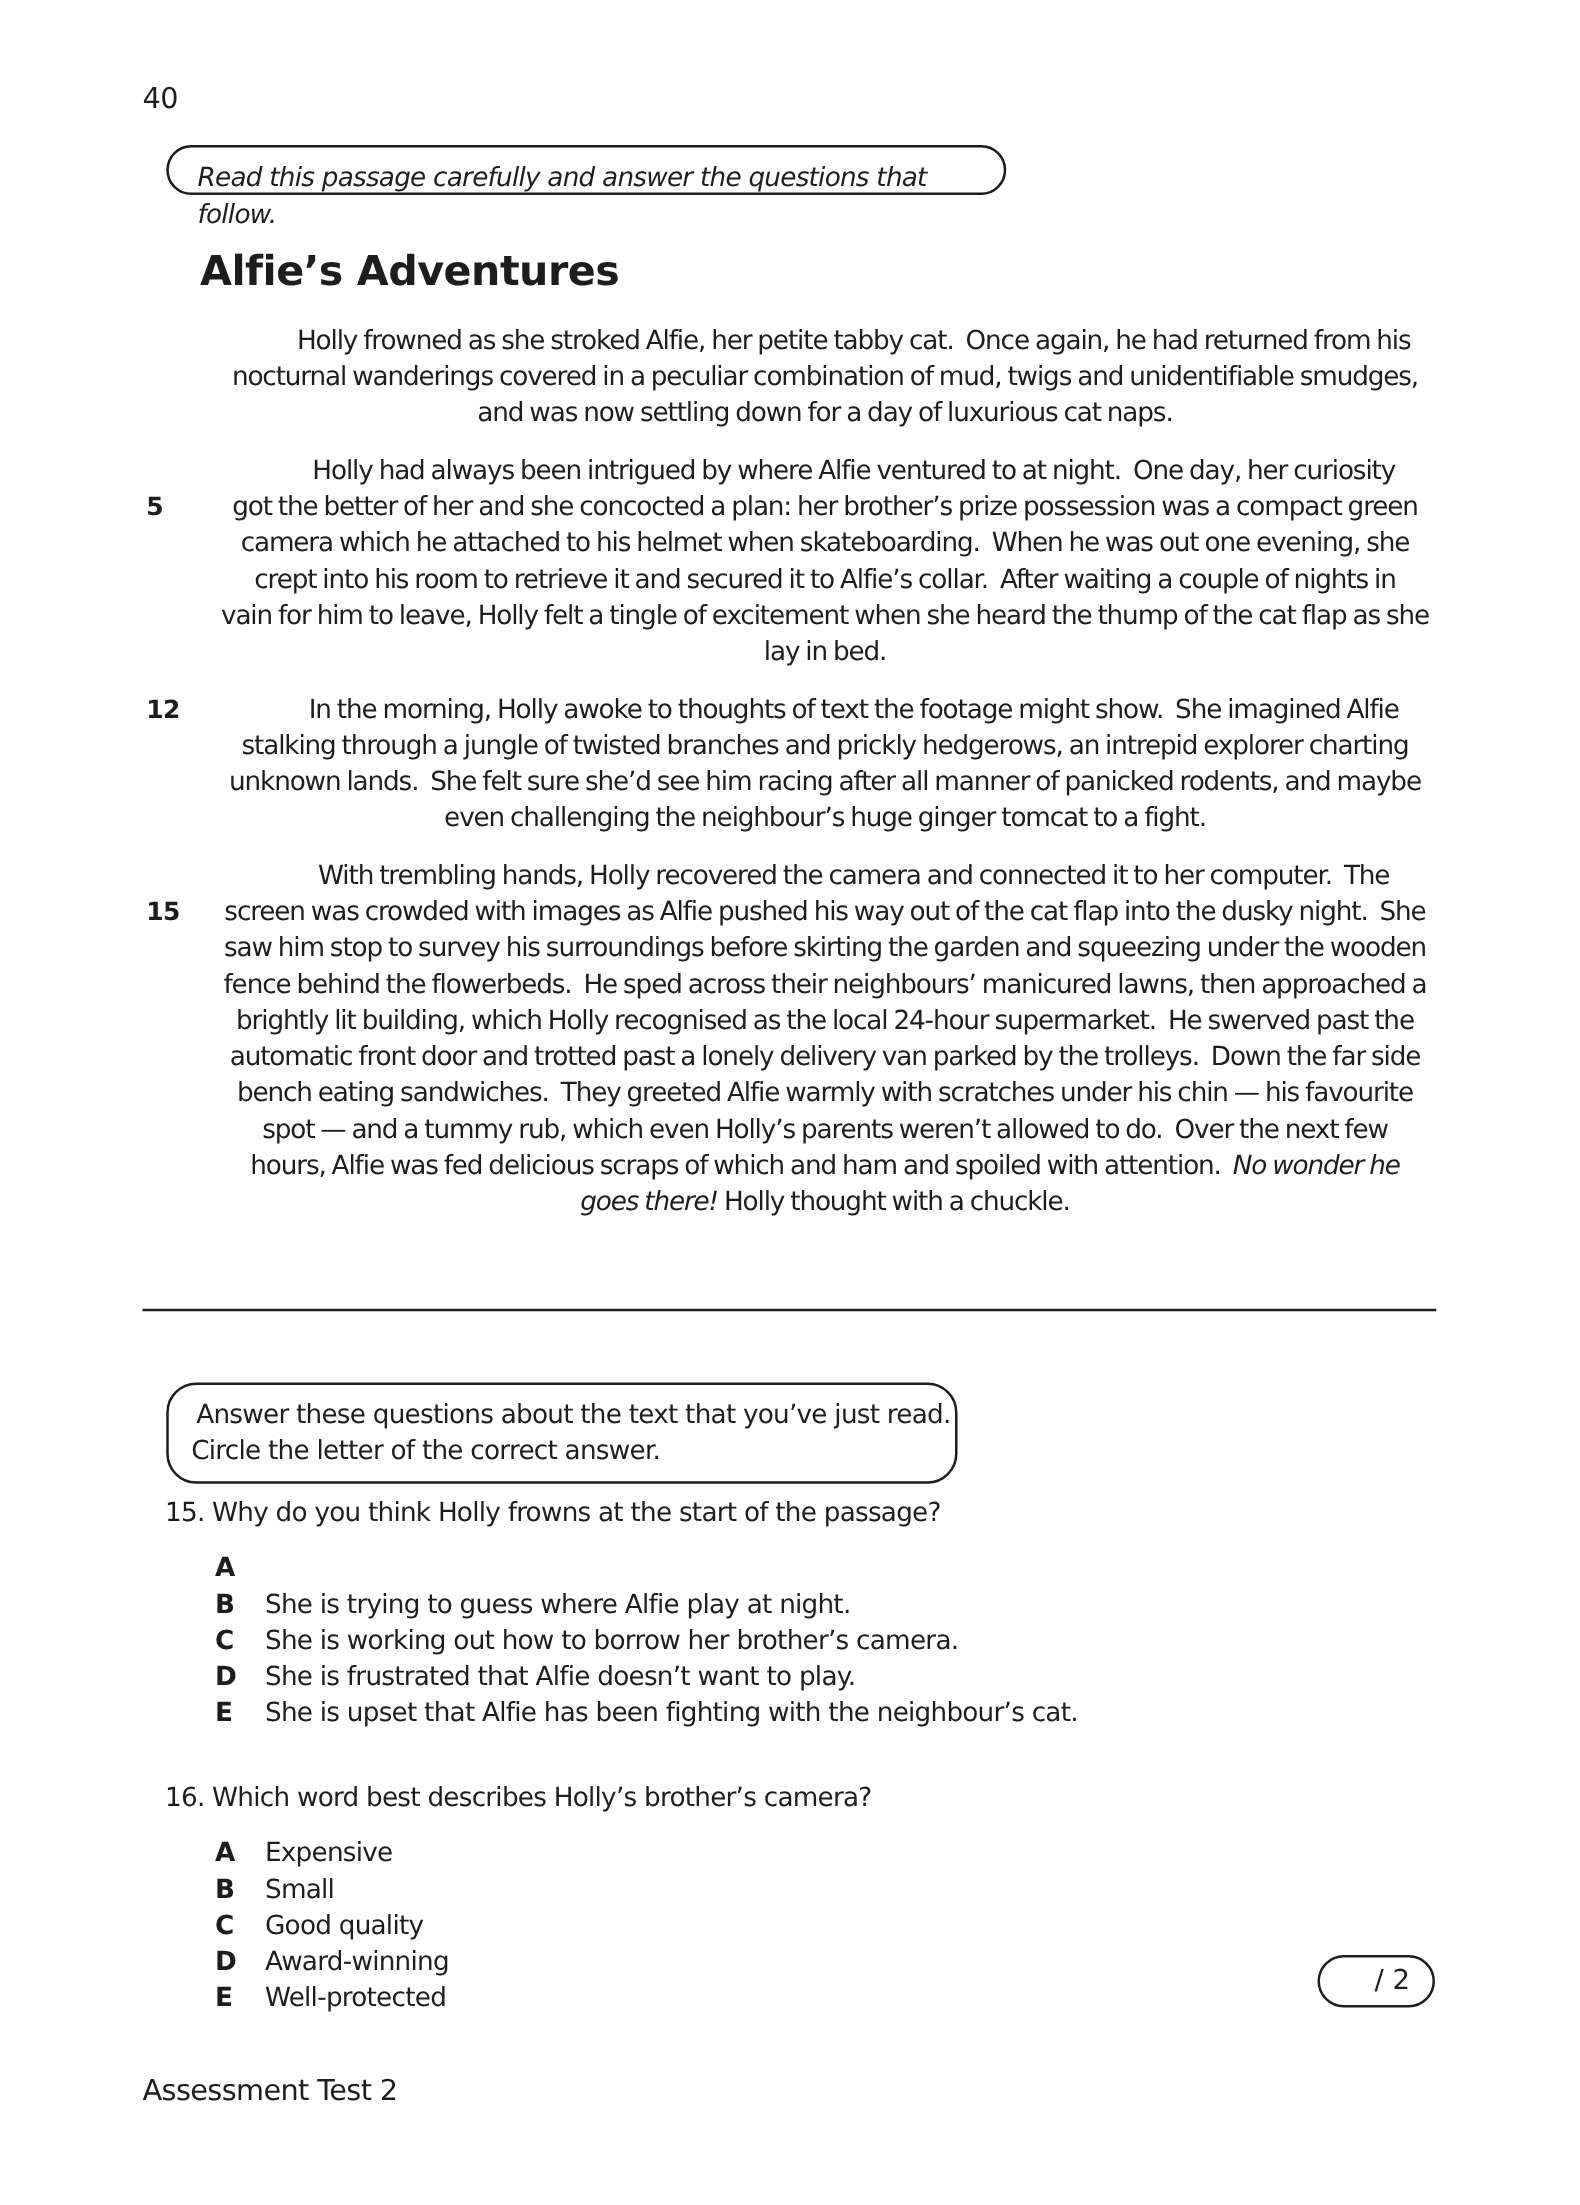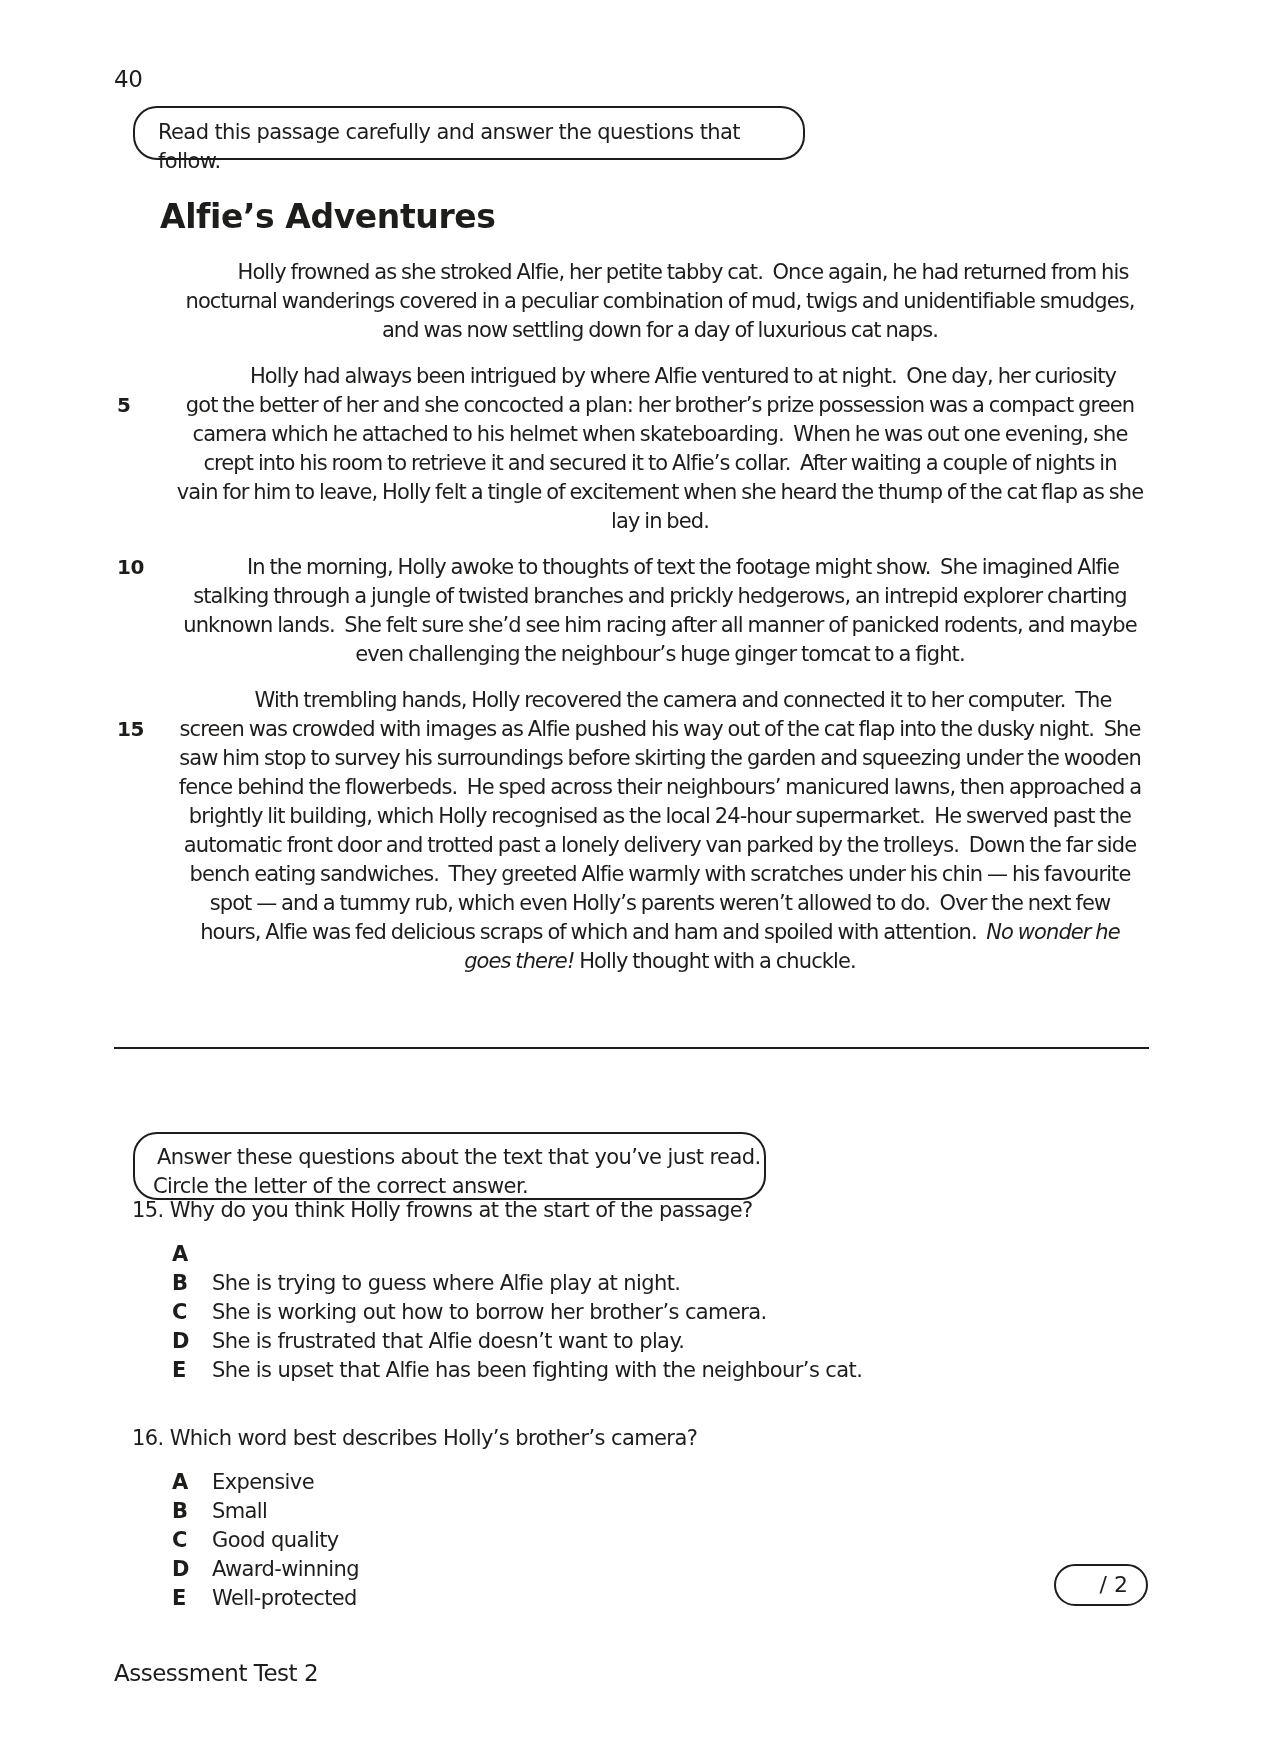--- a/index.html
+++ b/index.html
@@ -8,22 +8,22 @@
       font-family: "DejaVu Sans", sans-serif;
       color: #1d1d1b;
     }
     .abs { position: absolute; }
     .page-number { left: 114px; top: 66px; font-size: 23px; letter-spacing: -0.5px; }
     .instr-box {
       border: 2.5px solid #1d1d1b; border-radius: 24px;
       box-sizing: border-box;
       font-size: 21px; letter-spacing: -0.6px; line-height: 29px;
     }
-    .instr-1 { left: 133px; top: 106px; width: 672px; height: 54px; padding: 10px 0 0 23px; }
-    .instr-2 { left: 133px; top: 1132px; width: 633px; height: 68px; padding: 9px 0 0 22px; }
+    .instr-1 { left: 133px; top: 116px; width: 672px; height: 40px; padding: 10px 0 0 23px; font-style: italic; }
+    .instr-2 { left: 133px; top: 1106px; width: 633px; height: 81px; padding: 9px 0 0 22px; }
     .title {
       left: 160px; top: 197px; font-size: 33px; font-weight: bold; letter-spacing: -0.4px;
     }
     .passage {
       left: 160px; top: 258px; width: 1000px;
       font-size: 21px; line-height: 29px; letter-spacing: -0.9px; word-spacing: -1px;
     }
     .para { margin: 0 0 17px 0; position: relative; text-align: center; }
     .line { display: block; white-space: nowrap; position: relative; }
     .line.indent { padding-left: 46px; }
@@ -68,21 +68,21 @@
     </div>
     <div class="para">
       <span class="line indent"><span style="white-space: pre;">Holly had always been intrigued by where Alfie ventured to at night.  One day, her curiosity</span></span>
       <span class="line"><span class="line-num">5</span><span style="white-space: pre;">got the better of her and she concocted a plan: her brother’s prize possession was a compact green</span></span>
       <span class="line"><span style="white-space: pre;">camera which he attached to his helmet when skateboarding.  When he was out one evening, she</span></span>
       <span class="line"><span style="white-space: pre;">crept into his room to retrieve it and secured it to Alfie’s collar.  After waiting a couple of nights in</span></span>
       <span class="line"><span style="white-space: pre;">vain for him to leave, Holly felt a tingle of excitement when she heard the thump of the cat flap as she</span></span>
       <span class="line"><span style="white-space: pre;">lay in bed.</span></span>
     </div>
     <div class="para">
-      <span class="line indent"><span class="line-num">10</span><span style="white-space: pre;">In the morning, Holly awoke to thoughts of text the footage might show.  She imagined Alfie</span></span>
+      <span class="line indent"><span class="line-num">12</span><span style="white-space: pre;">In the morning, Holly awoke to thoughts of text the footage might show.  She imagined Alfie</span></span>
       <span class="line"><span style="white-space: pre; margin-top: 19px;">stalking through a jungle of twisted branches and prickly hedgerows, an intrepid explorer charting</span></span>
       <span class="line"><span style="white-space: pre;">unknown lands.  She felt sure she’d see him racing after all manner of panicked rodents, and maybe</span></span>
       <span class="line"><span style="white-space: pre;">even challenging the neighbour’s huge ginger tomcat to a fight.</span></span>
     </div>
     <div class="para">
       <span class="line indent"><span style="white-space: pre;">With trembling hands, Holly recovered the camera and connected it to her computer.  The</span></span>
       <span class="line"><span class="line-num">15</span><span style="white-space: pre;">screen was crowded with images as Alfie pushed his way out of the cat flap into the dusky night.  She</span></span>
       <span class="line"><span style="white-space: pre;">saw him stop to survey his surroundings before skirting the garden and squeezing under the wooden</span></span>
       <span class="line"><span style="white-space: pre;">fence behind the flowerbeds.  He sped across their neighbours’ manicured lawns, then approached a</span></span>
       <span class="line"><span style="white-space: pre;">brightly lit building, which Holly recognised as the local 24-hour supermarket.  He swerved past the</span></span>

